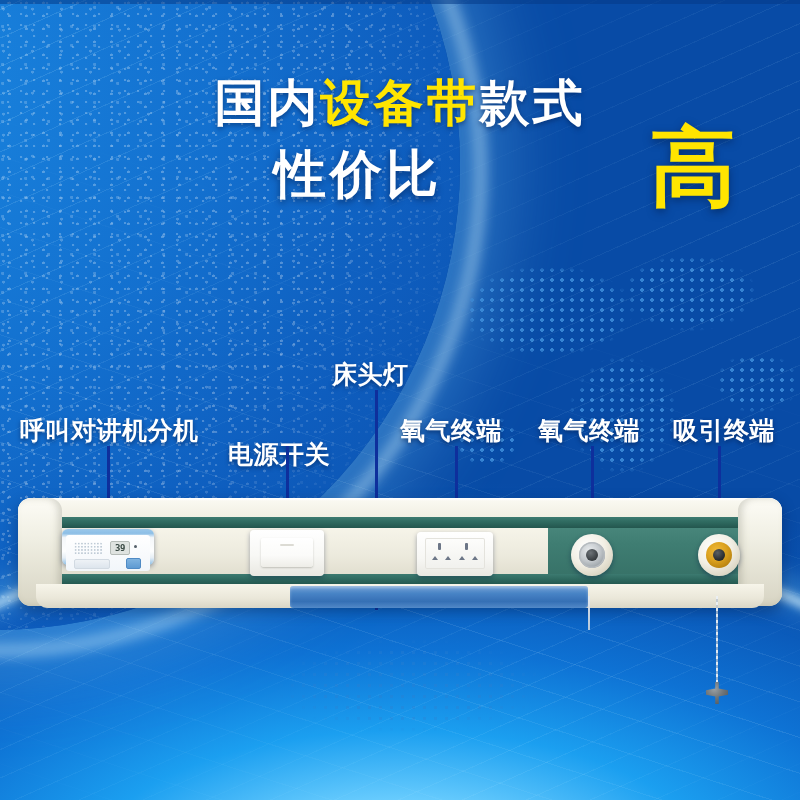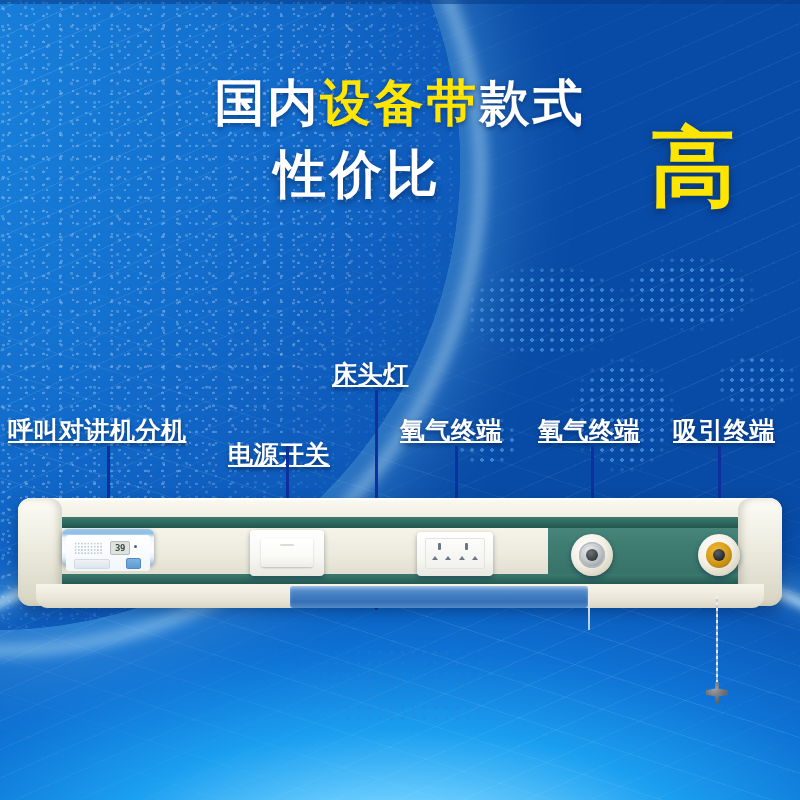--- a/index.html
+++ b/index.html
@@ -81,21 +81,21 @@
   .hl2row{position:absolute;left:0;top:62px;width:800px;}
   .hl2{position:absolute;left:358px;top:0;font-size:52px;font-weight:bold;letter-spacing:4px;
        color:#ffffff;text-shadow:0 3px 7px rgba(0,25,70,.6);white-space:nowrap;
        transform:translateX(-50%);}
   .hl3{position:absolute;left:650px;top:-16px;font-size:86px;font-weight:bold;color:#ffe500;
        text-shadow:0 3px 8px rgba(0,25,70,.55);line-height:1;}
 
   
   .callouts{position:absolute;left:0;top:0;width:800px;height:800px;}
   .co-label{position:absolute;font-size:25px;font-weight:bold;color:#ffffff;white-space:nowrap;
-    text-shadow:0 2px 4px rgba(0,28,75,.6);letter-spacing:.5px;text-decoration:underline;}
+    text-shadow:0 2px 4px rgba(0,28,75,.6);letter-spacing:.5px;}
   .co-line{position:absolute;width:3px;background:#0e2f9c;}
   .co-ring{position:absolute;border:4px solid #0e2f9c;border-radius:50%;}
   .co-box{position:absolute;border:4px solid #0e2f9c;border-radius:12px;}
 
   
   .panel-wrap{position:absolute;left:18px;top:498px;width:764px;height:132px;}
   .panel{position:absolute;left:0;top:0;width:764px;height:108px;border-radius:13px;
     background:linear-gradient(180deg,#fbfaf3 0%,#f2f0e4 16%,#e8e6d8 50%,#dcd9c9 84%,#cfccbc 100%);
     box-shadow:0 5px 14px rgba(0,20,60,.38), inset 0 2px 2px rgba(255,255,255,.9);}
   .cap{position:absolute;top:0;width:44px;height:108px;border-radius:13px;
@@ -201,21 +201,21 @@
   <div class="headline">
     <div class="hl1"><span>国内</span><span class="hi">设备带</span><span>款式</span></div>
     <div class="hl2row">
       <div class="hl2">性价比</div>
       <div class="hl3">高</div>
     </div>
   </div>
 
   <div class="callouts">
 
-    <div class="co-label" style="left:8px;top:414px;">呼叫对讲机分机</div>
+    <div class="co-label" style="left:20px;top:414px;">呼叫对讲机分机</div>
     <div class="co-label" style="left:228px;top:438px;">电源开关</div>
     <div class="co-label" style="left:332px;top:358px;">床头灯</div>
     <div class="co-label" style="left:400px;top:414px;">氧气终端</div>
     <div class="co-label" style="left:673px;top:414px;">吸引终端</div>
     <div class="co-label" style="left:538px;top:414px;">氧气终端</div>
 
     <div class="co-line" style="left:107px;top:446px;height:82px;"></div>
     <div class="co-line" style="left:286px;top:446px;height:82px;"></div>
     <div class="co-line" style="left:375px;top:390px;height:220px;"></div>
     <div class="co-line" style="left:455px;top:446px;height:84px;"></div>

